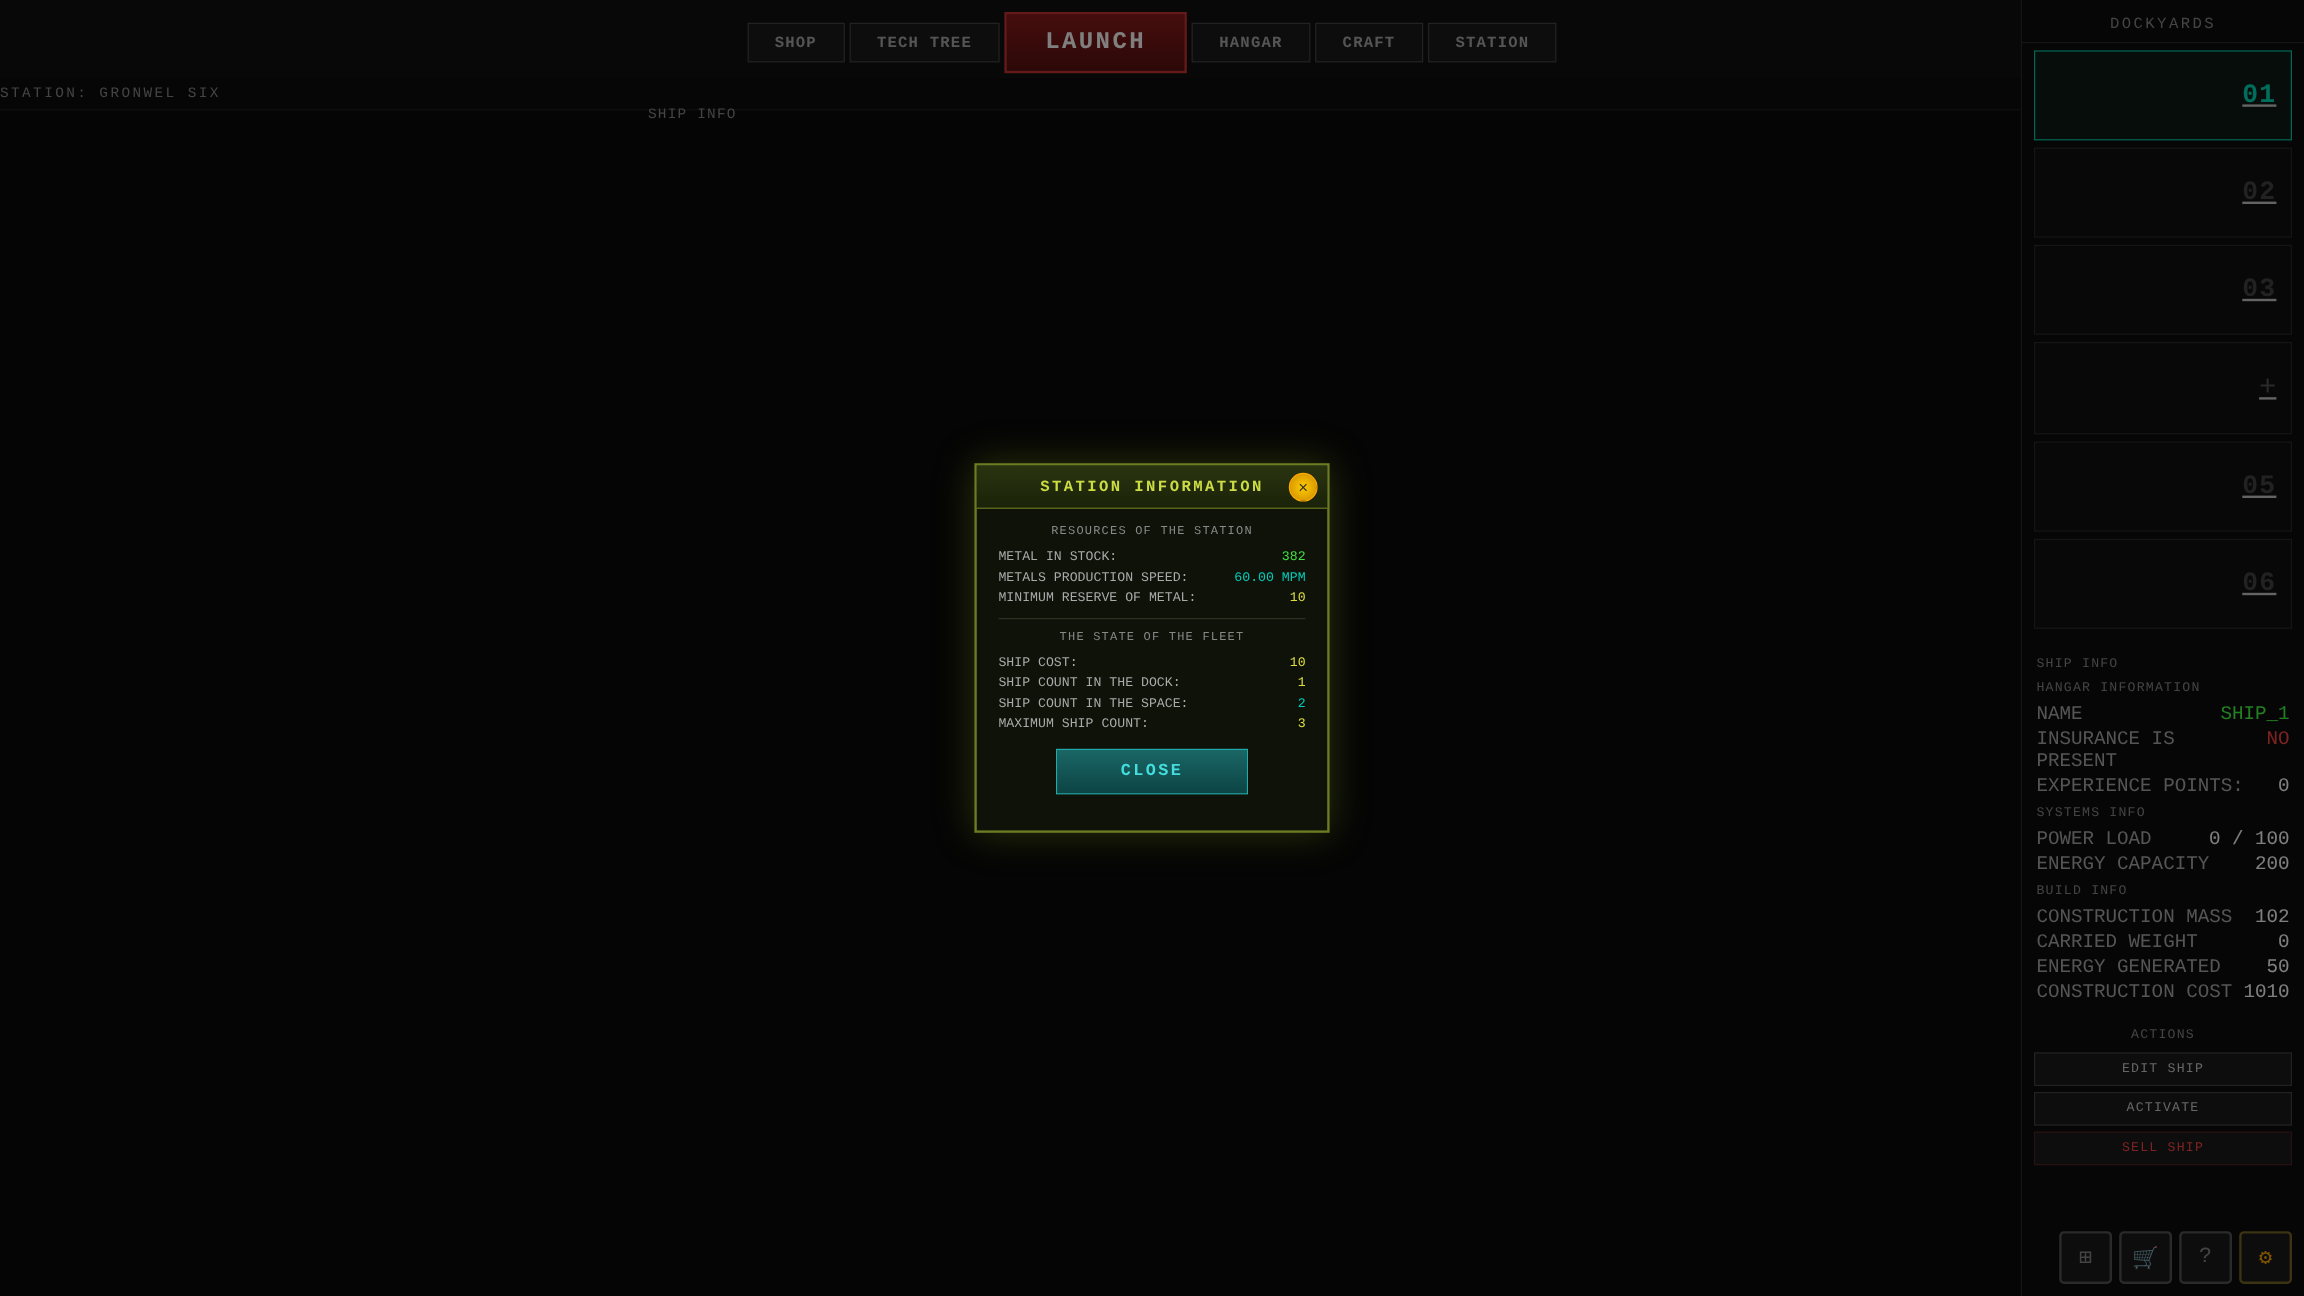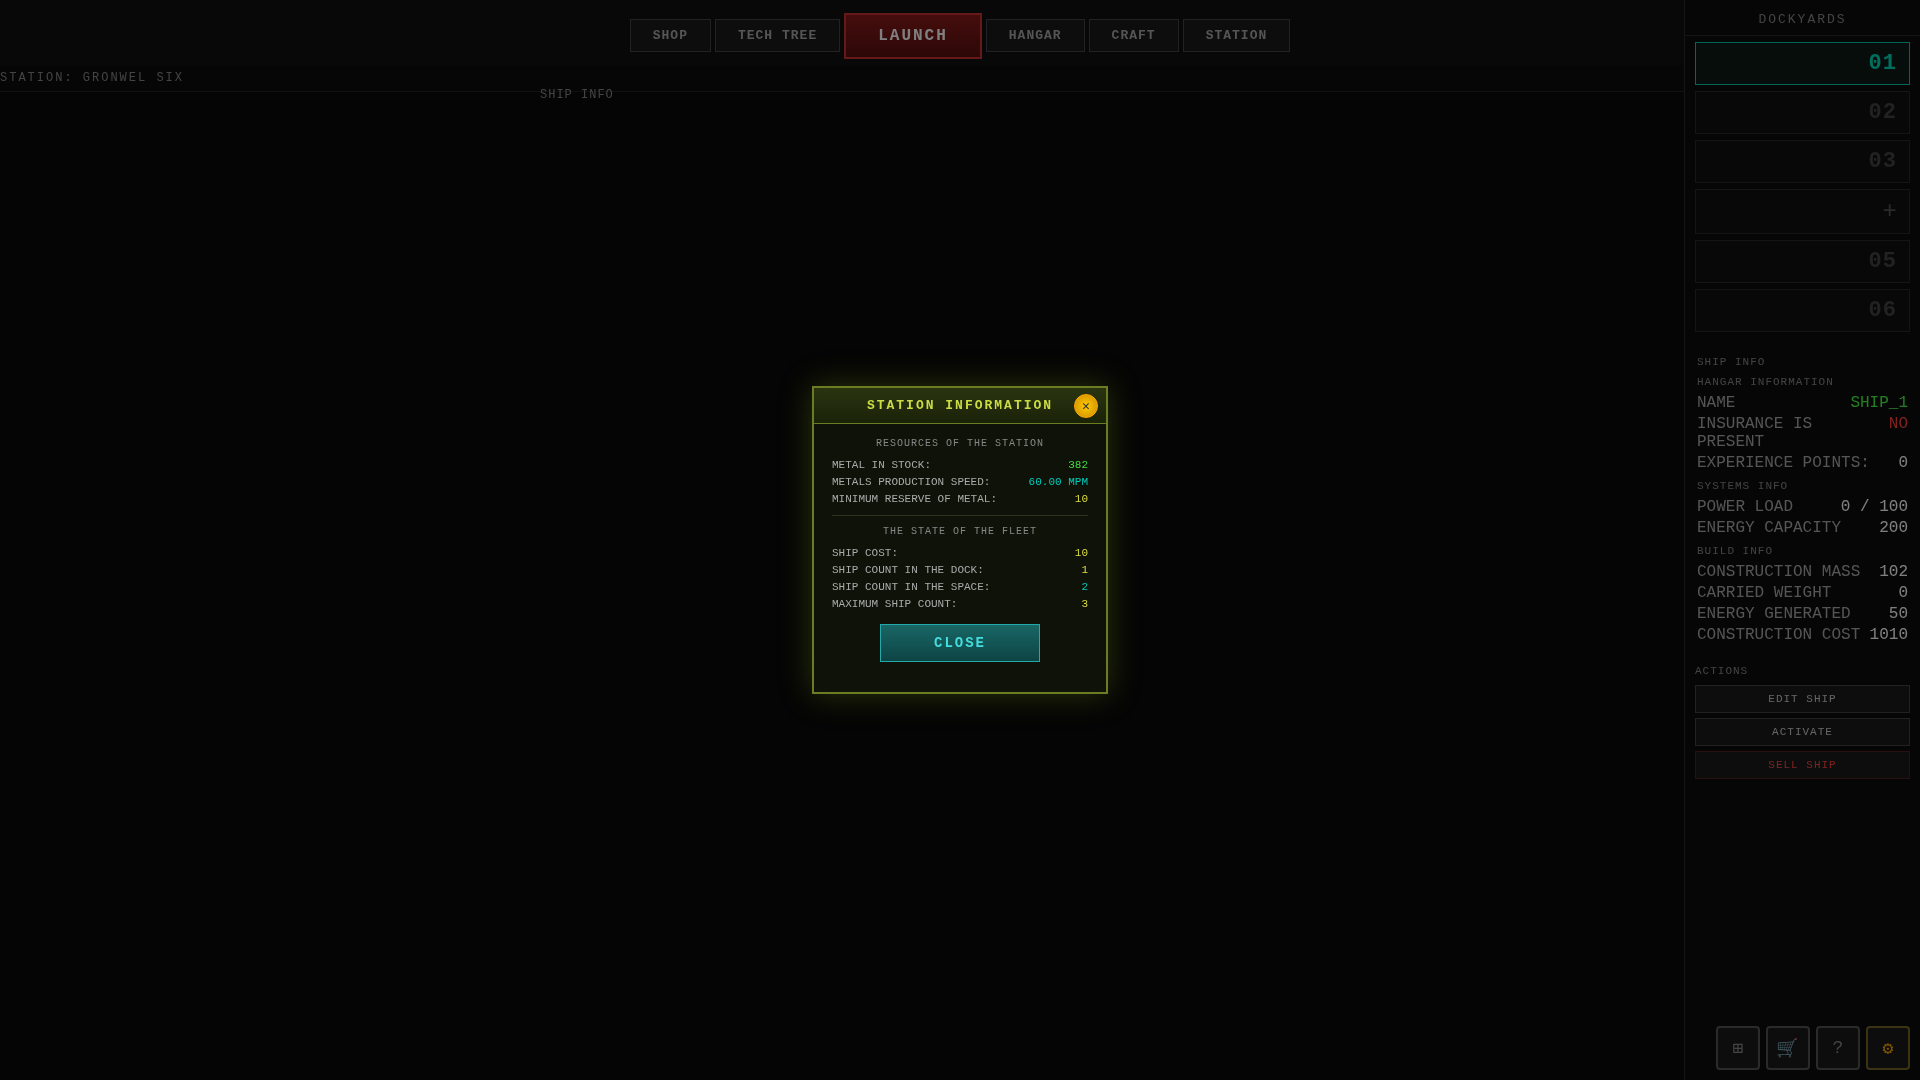--- a/index.html
+++ b/index.html
@@ -44,21 +44,21 @@
       padding: 8px 22px;
       cursor: pointer;
       text-transform: uppercase;
     }
 
     #launch-btn {
       background: linear-gradient(180deg, #8b1a1a, #5a1010);
       border: 2px solid #cc3333;
       color: #fff;
       font-family: 'Courier New', monospace;
-      font-size: 16px;
+      font-size: 20px;
       font-weight: bold;
       letter-spacing: 2px;
       padding: 12px 32px;
       cursor: pointer;
       text-transform: uppercase;
       position: relative;
     }
 
     
     #station-label {
@@ -113,26 +113,27 @@
       letter-spacing: 2px;
       color: #888;
       padding: 12px 0 8px;
       border-bottom: 1px solid #2a2a2a;
     }
 
     .dockyard-slot {
       margin: 6px 10px;
       border: 1px solid #2a2a2a;
       background: #111;
-      padding: 8px 12px;
+      padding: 24px 12px;
       cursor: pointer;
       display: flex;
       align-items: center;
       justify-content: flex-end;
       min-height: 42px;
+      text-decoration: underline;
     }
 
     .dockyard-slot.active {
       border-color: #00ccaa;
       background: #0d1a17;
     }
 
     .slot-number {
       font-size: 22px;
       font-weight: bold;
@@ -175,21 +176,21 @@
     
     #actions-section {
       padding: 8px 10px;
     }
 
     .actions-title {
       font-size: 11px;
       color: #888;
       letter-spacing: 1px;
       margin-bottom: 8px;
-      text-align: left;
+      text-align: center;
     }
 
     .action-btn {
       display: block;
       width: 100%;
       margin-bottom: 5px;
       padding: 7px;
       border: 1px solid #444;
       background: #1a1a1a;
       color: #ccc;

